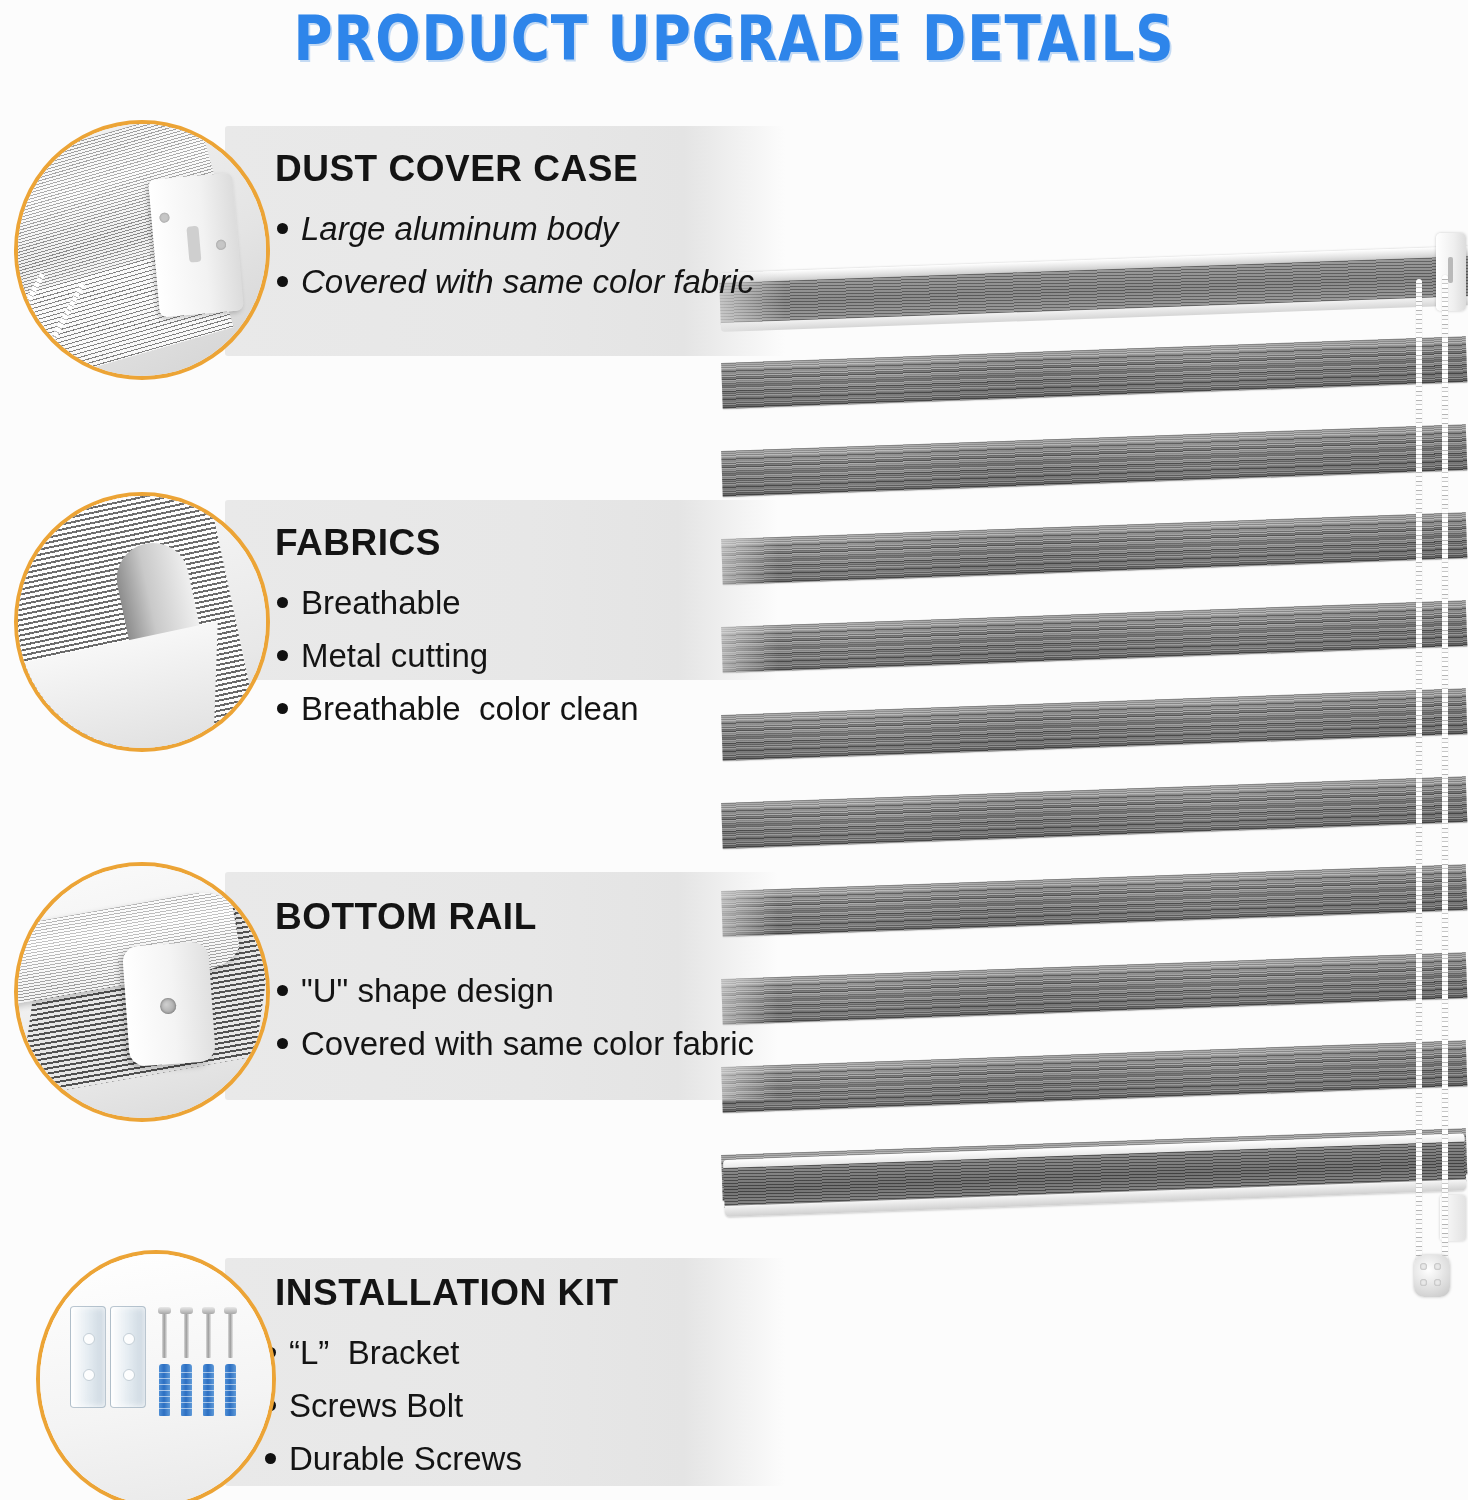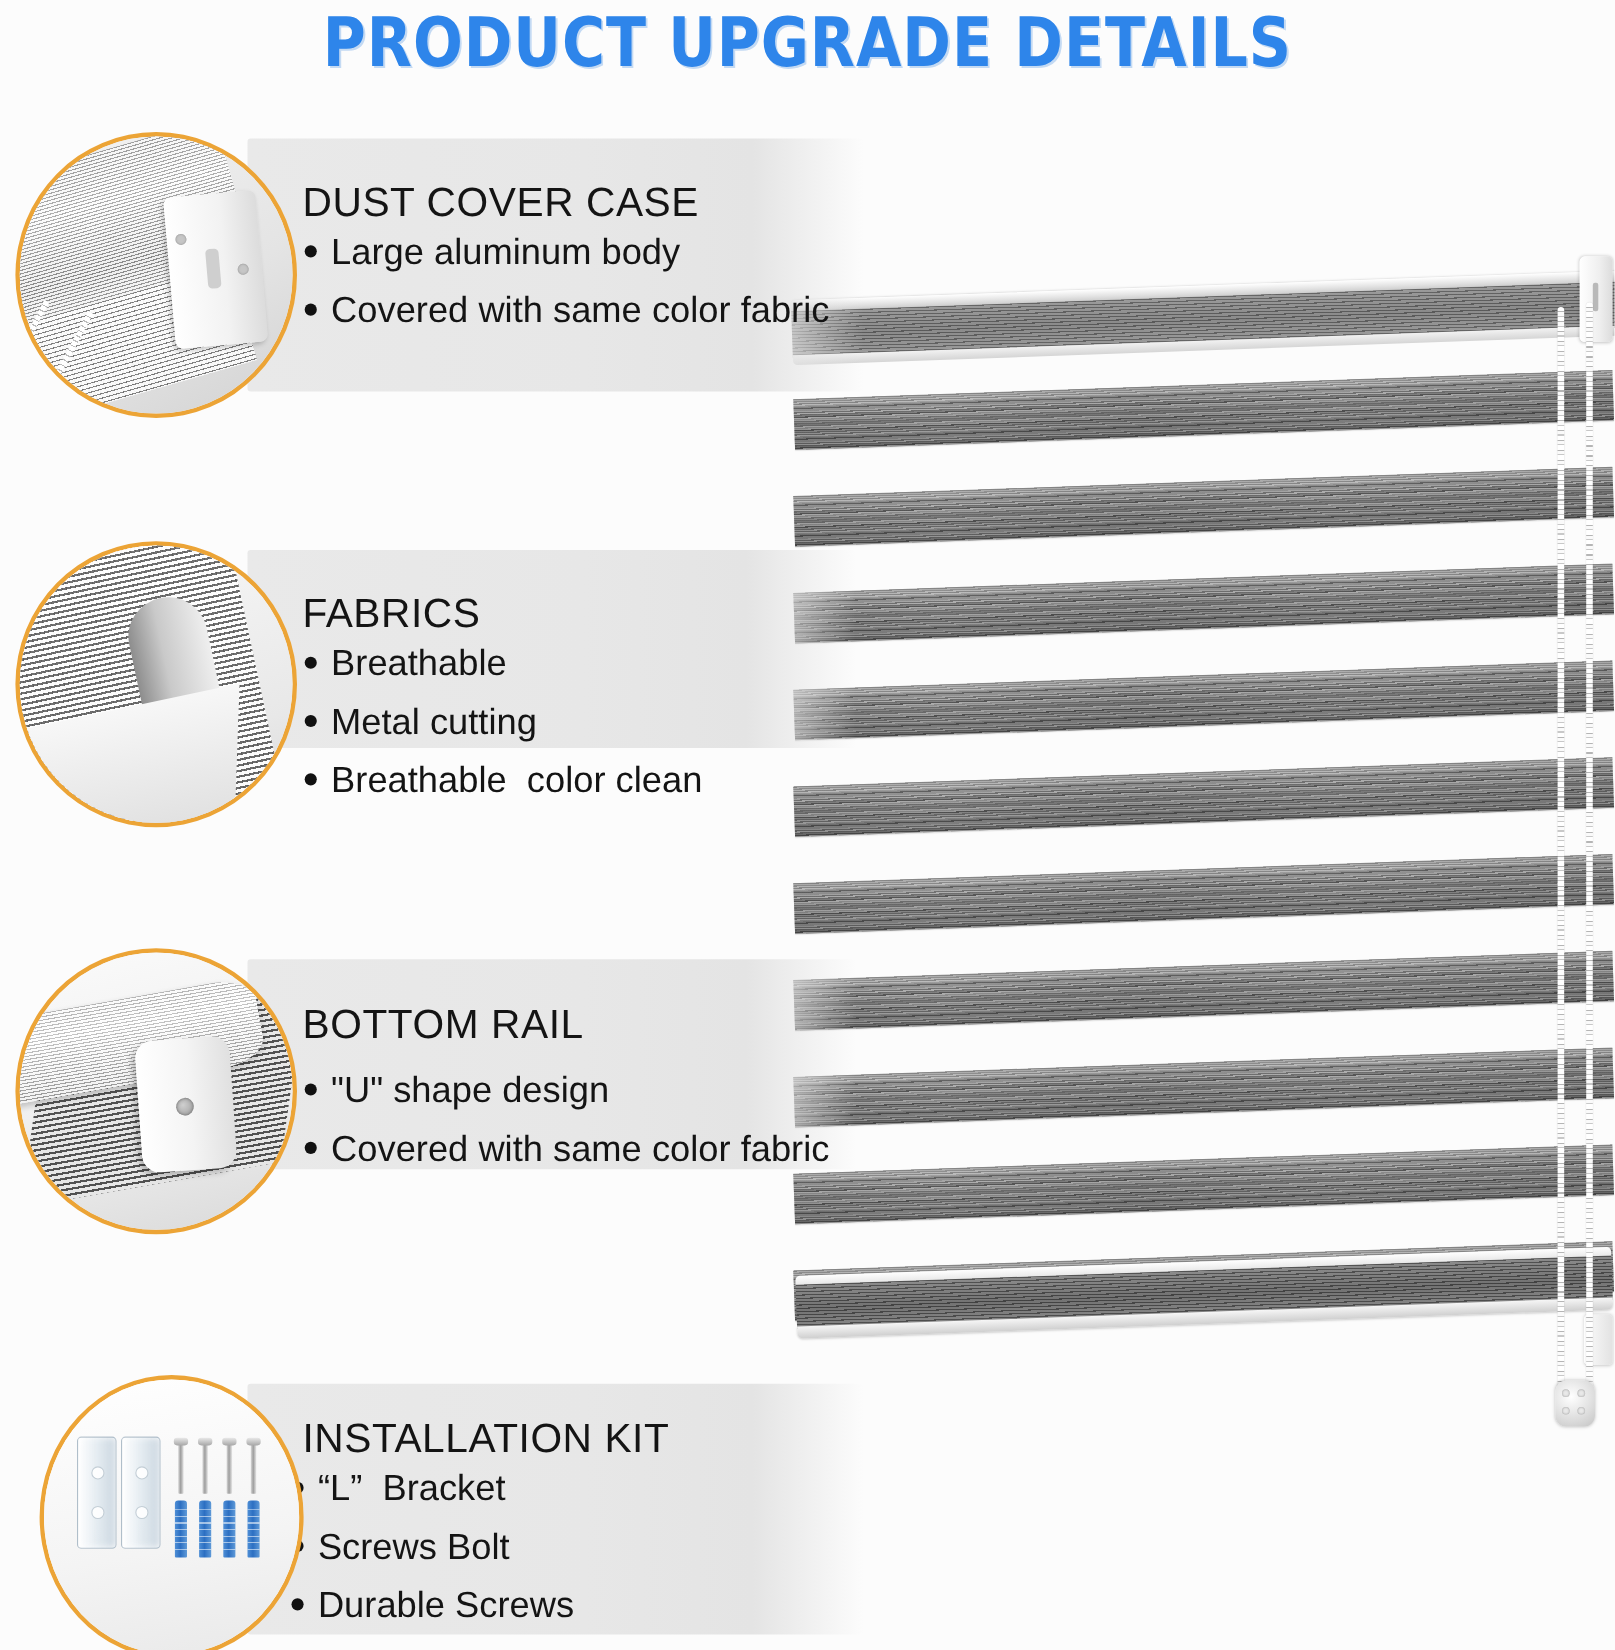--- a/index.html
+++ b/index.html
@@ -157,25 +157,24 @@
 
   
   .panel{
     position:absolute;
     background:linear-gradient(to right,#e9e9e9 0%,#e7e7e7 55%,#e4e4e4 82%,rgba(232,232,232,0) 100%);
     border-radius:3px;
   }
   .panel .ptitle{
     position:absolute;
     font-size:37px;
-    font-weight:normal;
+    font-weight:bold;
     color:#141414;
     letter-spacing:.5px;
     white-space:nowrap;
-    margin-top:15px;
   }
   .bullets{
     position:absolute;
     list-style:none;margin:0;padding:0;
   }
   .bullets li{
     display:flex;align-items:baseline;
     font-size:33px;color:#141414;white-space:pre;
     margin-bottom:15px;
   }
@@ -342,21 +341,21 @@
         <div class="dot" style="left:6px;top:8px;"></div>
         <div class="dot" style="left:20px;top:8px;"></div>
         <div class="dot" style="left:6px;top:24px;"></div>
         <div class="dot" style="left:20px;top:24px;"></div>
       </div>
     </div>
   </div>
 
   <div class="panel" style="left:225px;top:126px;width:560px;height:230px;">
     <div class="ptitle" style="left:50px;top:22px;">DUST COVER CASE</div>
-    <ul class="bullets" style="left:52px;top:84px;">
+    <ul class="bullets" style="left:52px;top:84px;font-style:italic;">
       <li><span class="bdot"></span><span>Large aluminum body</span></li>
       <li><span class="bdot"></span><span>Covered with same color fabric</span></li>
     </ul>
   </div>
   <div class="ellipse" style="left:14px;top:120px;width:248px;height:252px;">
     <div class="ph">
       <div class="p1-bg"></div>
       <div class="p1-mesh"></div>
       <div class="p1-tube"></div>
       <div class="p1-plate">
@@ -379,21 +378,21 @@
   </div>
   <div class="ellipse" style="left:14px;top:492px;width:248px;height:252px;">
     <div class="ph">
       <div class="p2-bg"></div>
       <div class="p2-sheet"></div>
       <div class="p2-roll"></div>
       <div class="p2-fold"></div>
     </div>
   </div>
 
-  <div class="panel" style="left:225px;top:872px;width:553px;height:191px;">
+  <div class="panel" style="left:225px;top:872px;width:553px;height:228px;">
     <div class="ptitle" style="left:50px;top:24px;">BOTTOM RAIL</div>
     <ul class="bullets" style="left:52px;top:100px;">
       <li><span class="bdot"></span><span>"U" shape design</span></li>
       <li><span class="bdot"></span><span>Covered with same color fabric</span></li>
     </ul>
   </div>
   <div class="ellipse" style="left:14px;top:862px;width:248px;height:252px;">
     <div class="ph">
       <div class="p3-bg"></div>
       <div class="p3-fab"></div>

